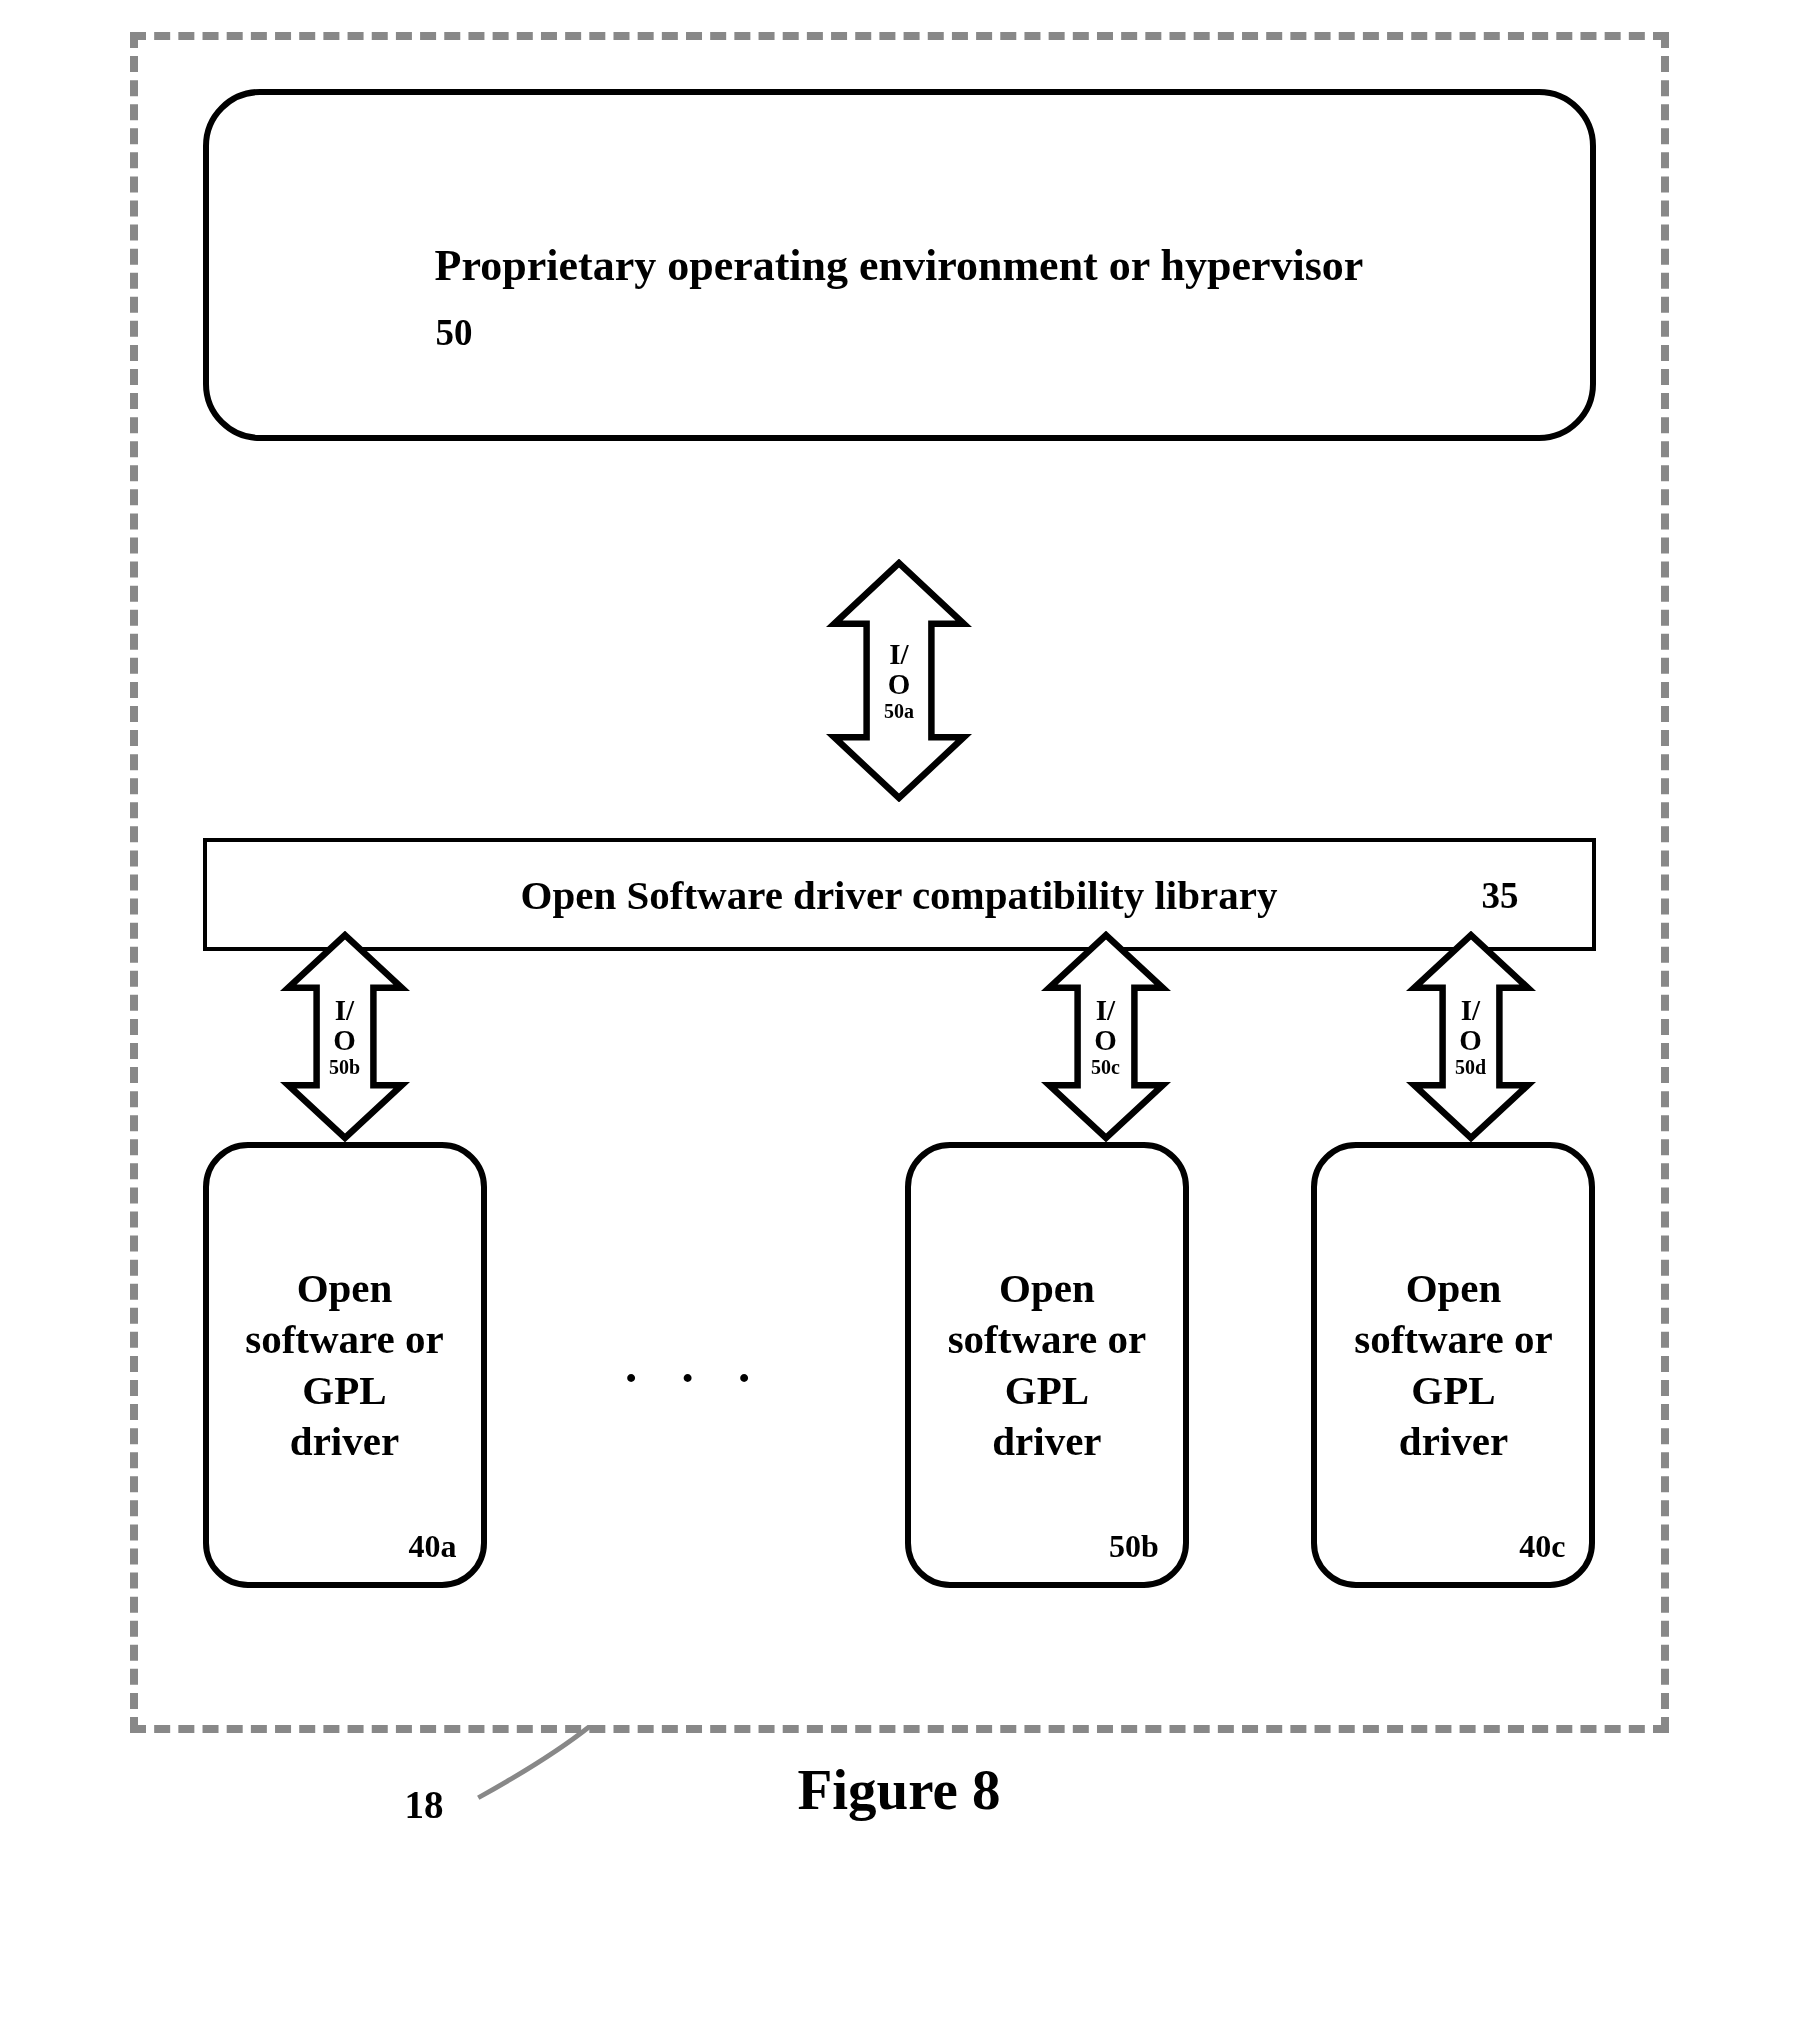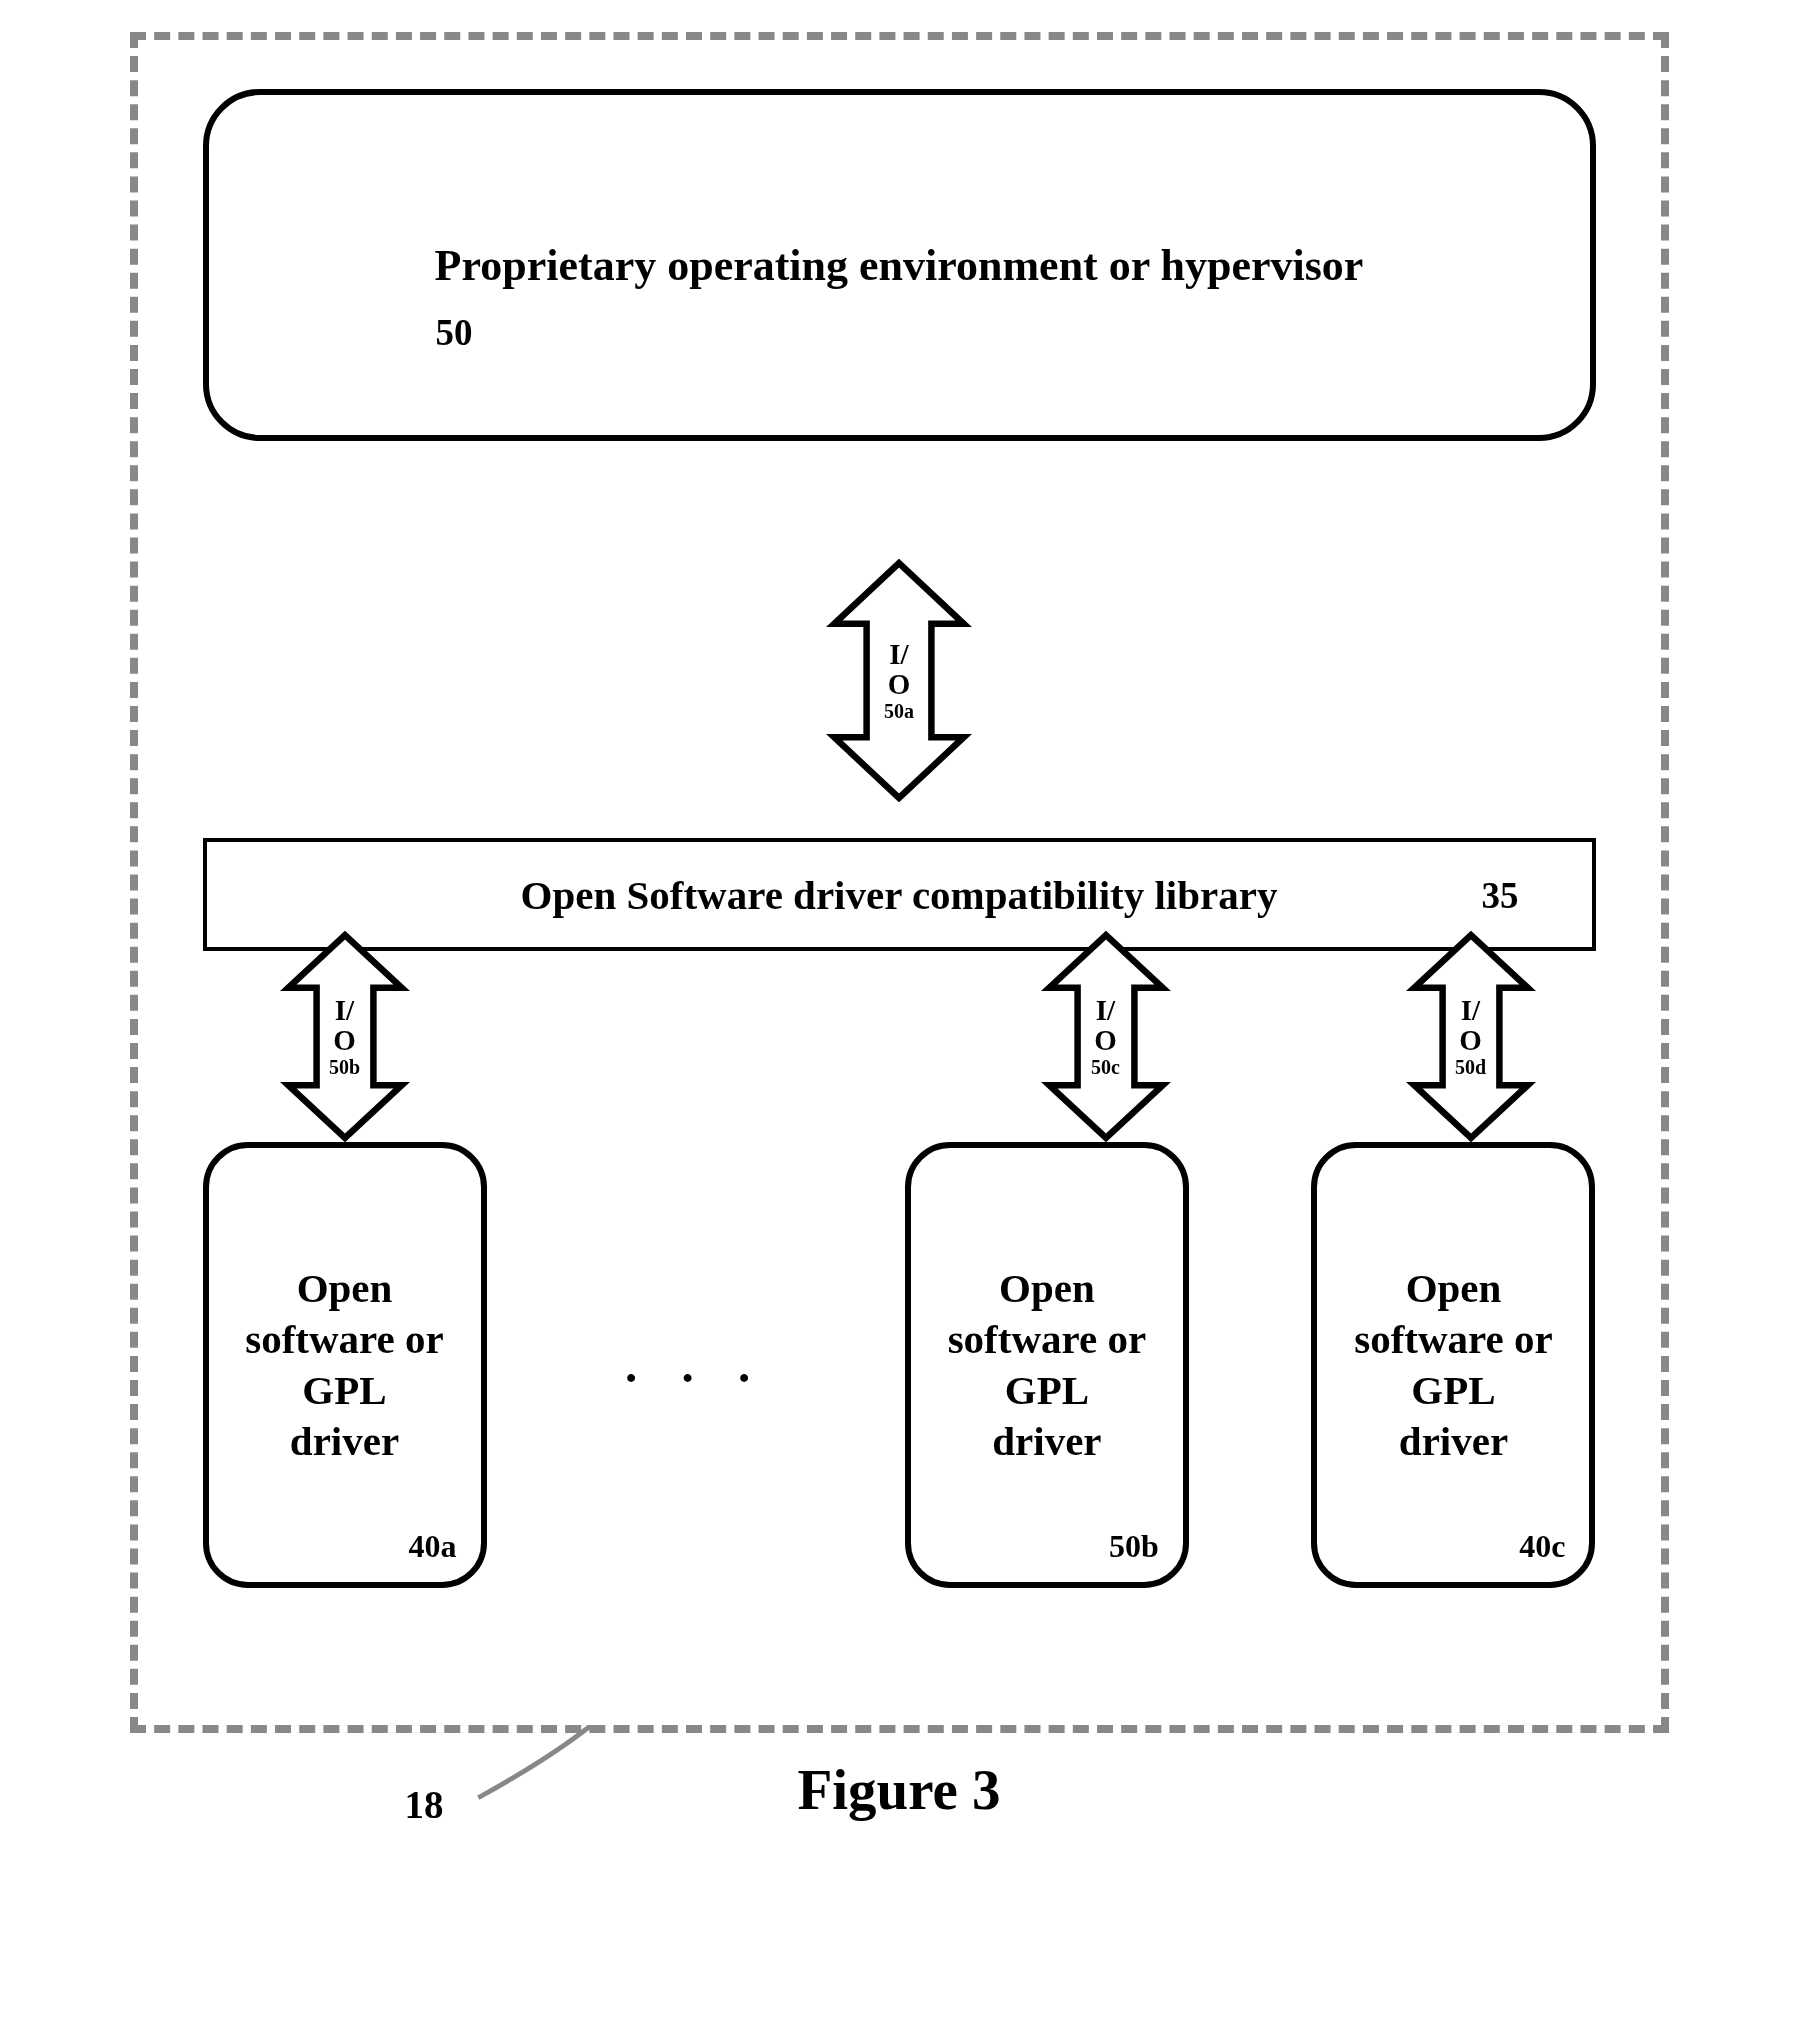--- a/index.html
+++ b/index.html
@@ -249,14 +249,14 @@
 
 </div>
 
 <div class="outer-ref-wrap">
   <svg class="outer-ref-line" width="162" height="97" viewBox="0 0 200 120">
     <path d="M 150 0 Q 100 40 10 90" stroke="#888" stroke-width="6" fill="none"></path>
   </svg>
   <div class="outer-ref-label">18</div>
 </div>
 
-<div class="figure-caption">Figure 3</div>
+<div class="figure-caption">Figure 8</div>
 
 
 </body></html>

